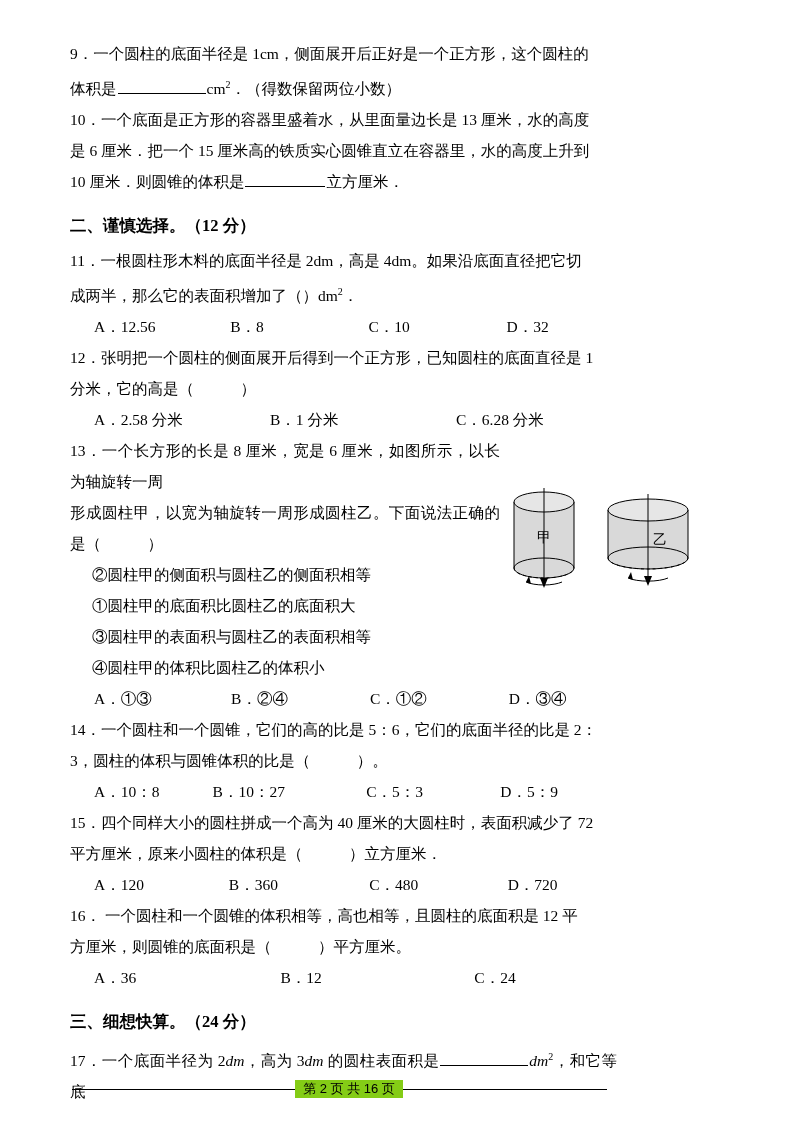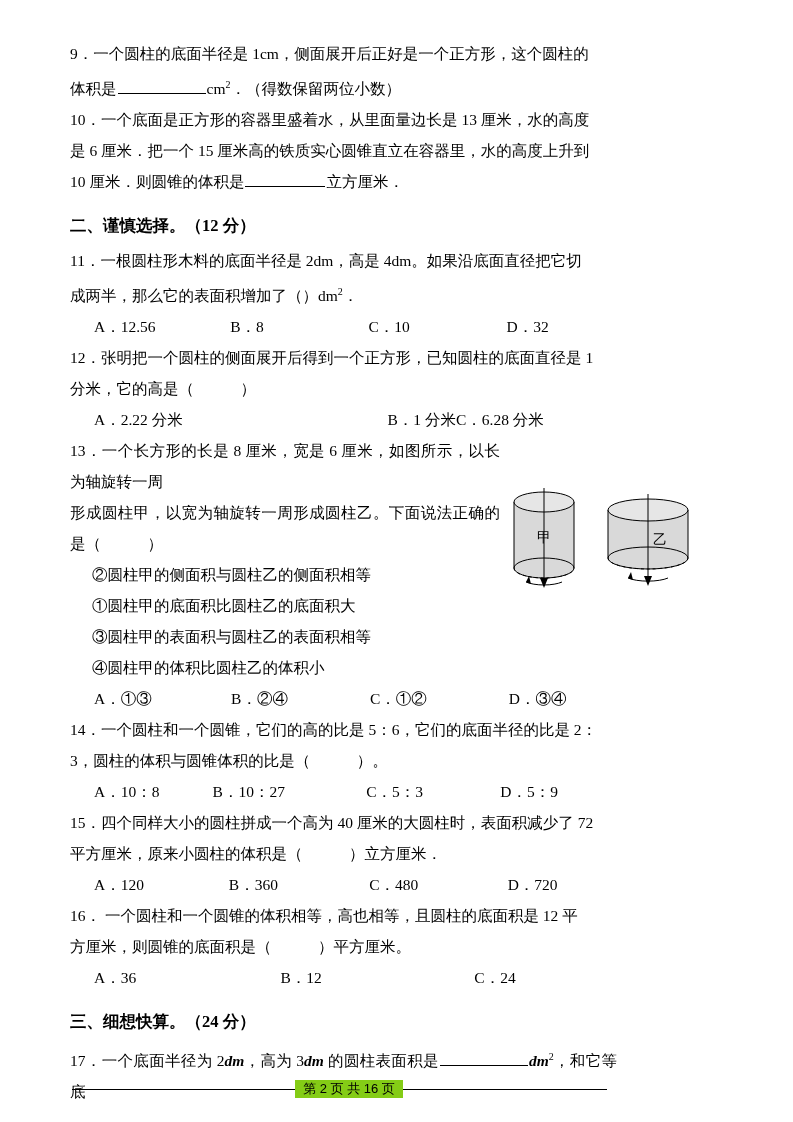--- a/index.html
+++ b/index.html
@@ -57,21 +57,21 @@
     padding-left: 24px;
   }
   .opts span {
     display: inline-block;
   }
   .o1 { width: 148px; }
   .o2 { width: 150px; }
   .o3 { width: 150px; }
   .o4 { width: 120px; }
   .opts.wide .o1 { width: 176px; }
-  .opts.wide .o2 { width: 186px; text-align: right; }
+  .opts.wide .o2 { width: 186px; }
   .opts.w13 .o1 { width: 152px; }
   .opts.w13 .o2 { width: 154px; }
   .opts.w13 .o3 { width: 154px; }
   .opts.w14 .o1 { width: 122px; }
   .opts.w14 .o2 { width: 158px; }
   .opts.w14 .o3 { width: 138px; }
   .opts.w15 .o1 { width: 148px; }
   .opts.w15 .o2 { width: 154px; }
   .opts.w15 .o3 { width: 152px; }
   .opts.w16 .o1 { width: 196px; }
@@ -106,21 +106,21 @@
     z-index: 0;
   }
   .footer .txt {
     position: relative;
     display: inline-block;
     background: #84cc16;
     padding: 0 8px;
     z-index: 1;
     margin-left: 19px;
   }
-  .italic-m { font-style: italic; font-weight: bold; }
+  .italic-m { font-style: italic; }
   sup { font-size: 10px; vertical-align: super; }
   .q13-text {
     width: 430px;
   }
   .q13-row {
     position: relative;
   }
 </style>
 </head>
 <body>
@@ -159,21 +159,21 @@
     <span class="o2">B．8</span>
     <span class="o3">C．10</span>
     <span class="o4">D．32</span>
   </div>
 
   <div class="q">
     <div>12．张明把一个圆柱的侧面展开后得到一个正方形，已知圆柱的底面直径是 1</div>
     <div>分米，它的高是（　　　）</div>
   </div>
   <div class="opts wide">
-    <span class="o1">A．2.22 分米</span>
+    <span class="o1">A．2.58 分米</span>
     <span class="o2">B．1 分米</span>
     <span class="o3">C．6.28 分米</span>
   </div>
 
   <div class="q q13-row">
     <div class="q13-text">13．一个长方形的长是 8 厘米，宽是 6 厘米，如图所示，以长为轴旋转一周</div>
     <div class="q13-text">形成圆柱甲，以宽为轴旋转一周形成圆柱乙。下面说法正确的是（　　　）</div>
     <div class="sub-list">②圆柱甲的侧面积与圆柱乙的侧面积相等</div>
     <div class="sub-list">①圆柱甲的底面积比圆柱乙的底面积大</div>
     <div class="sub-list">③圆柱甲的表面积与圆柱乙的表面积相等</div>

